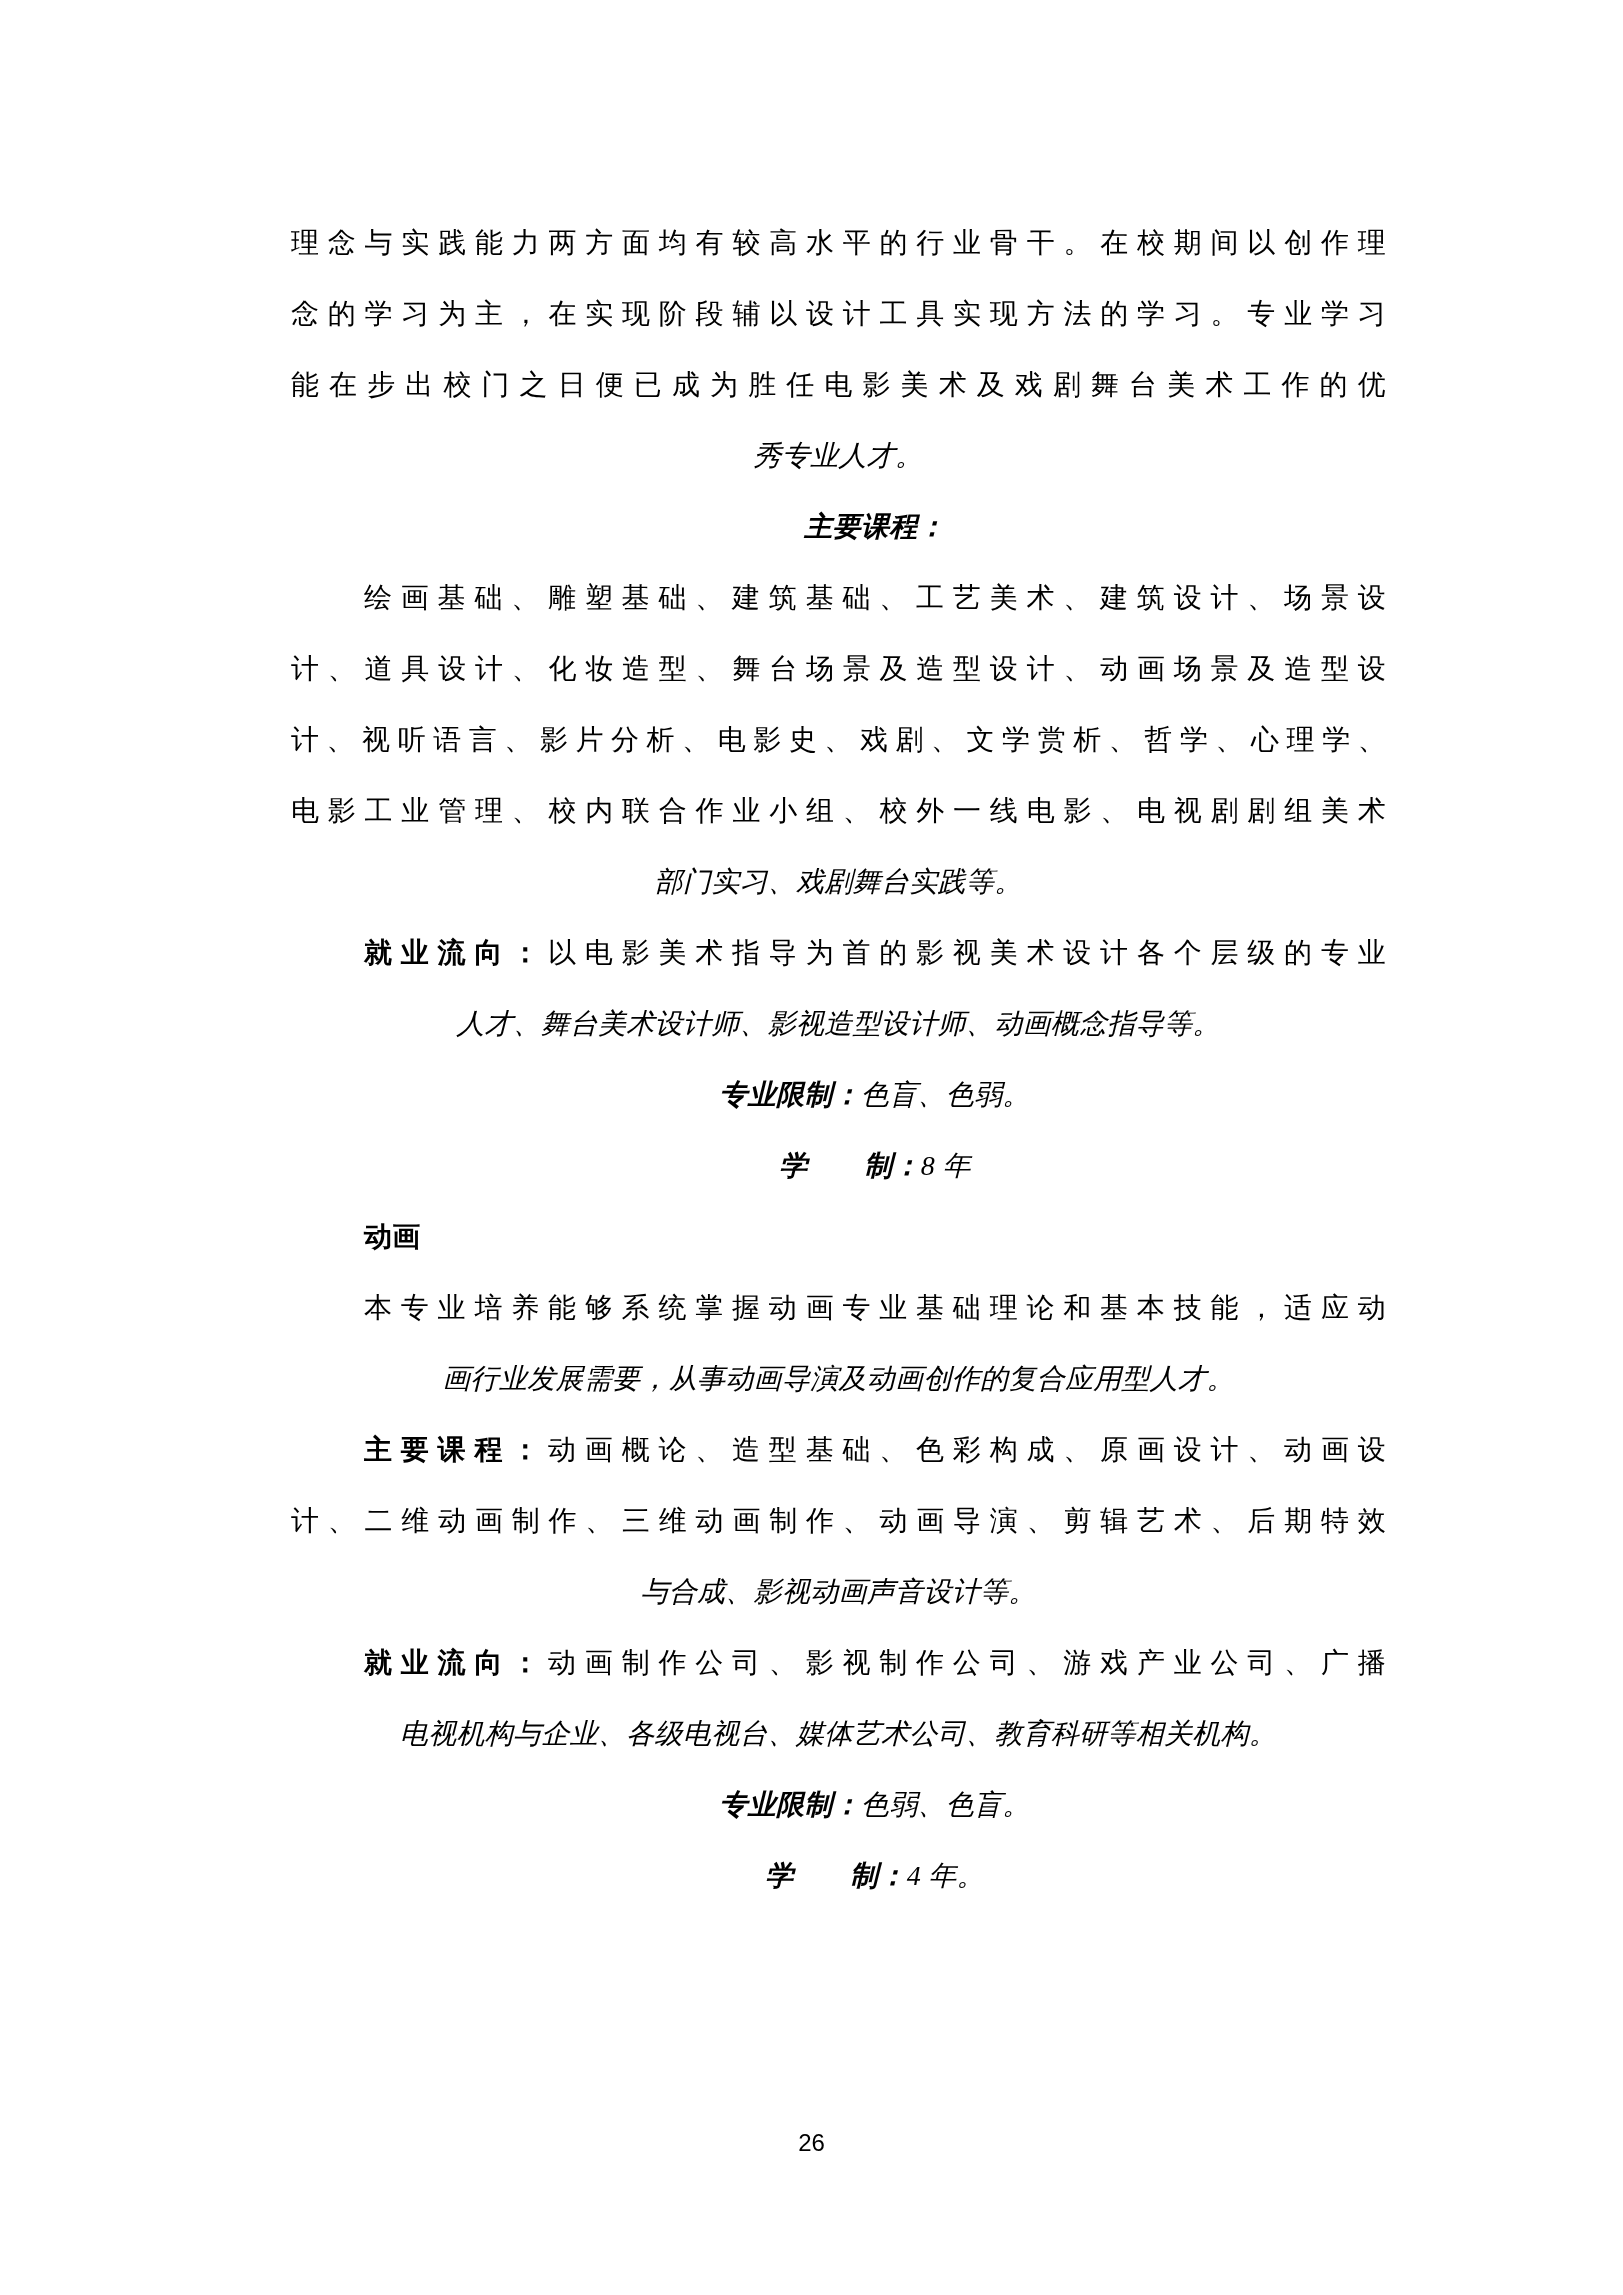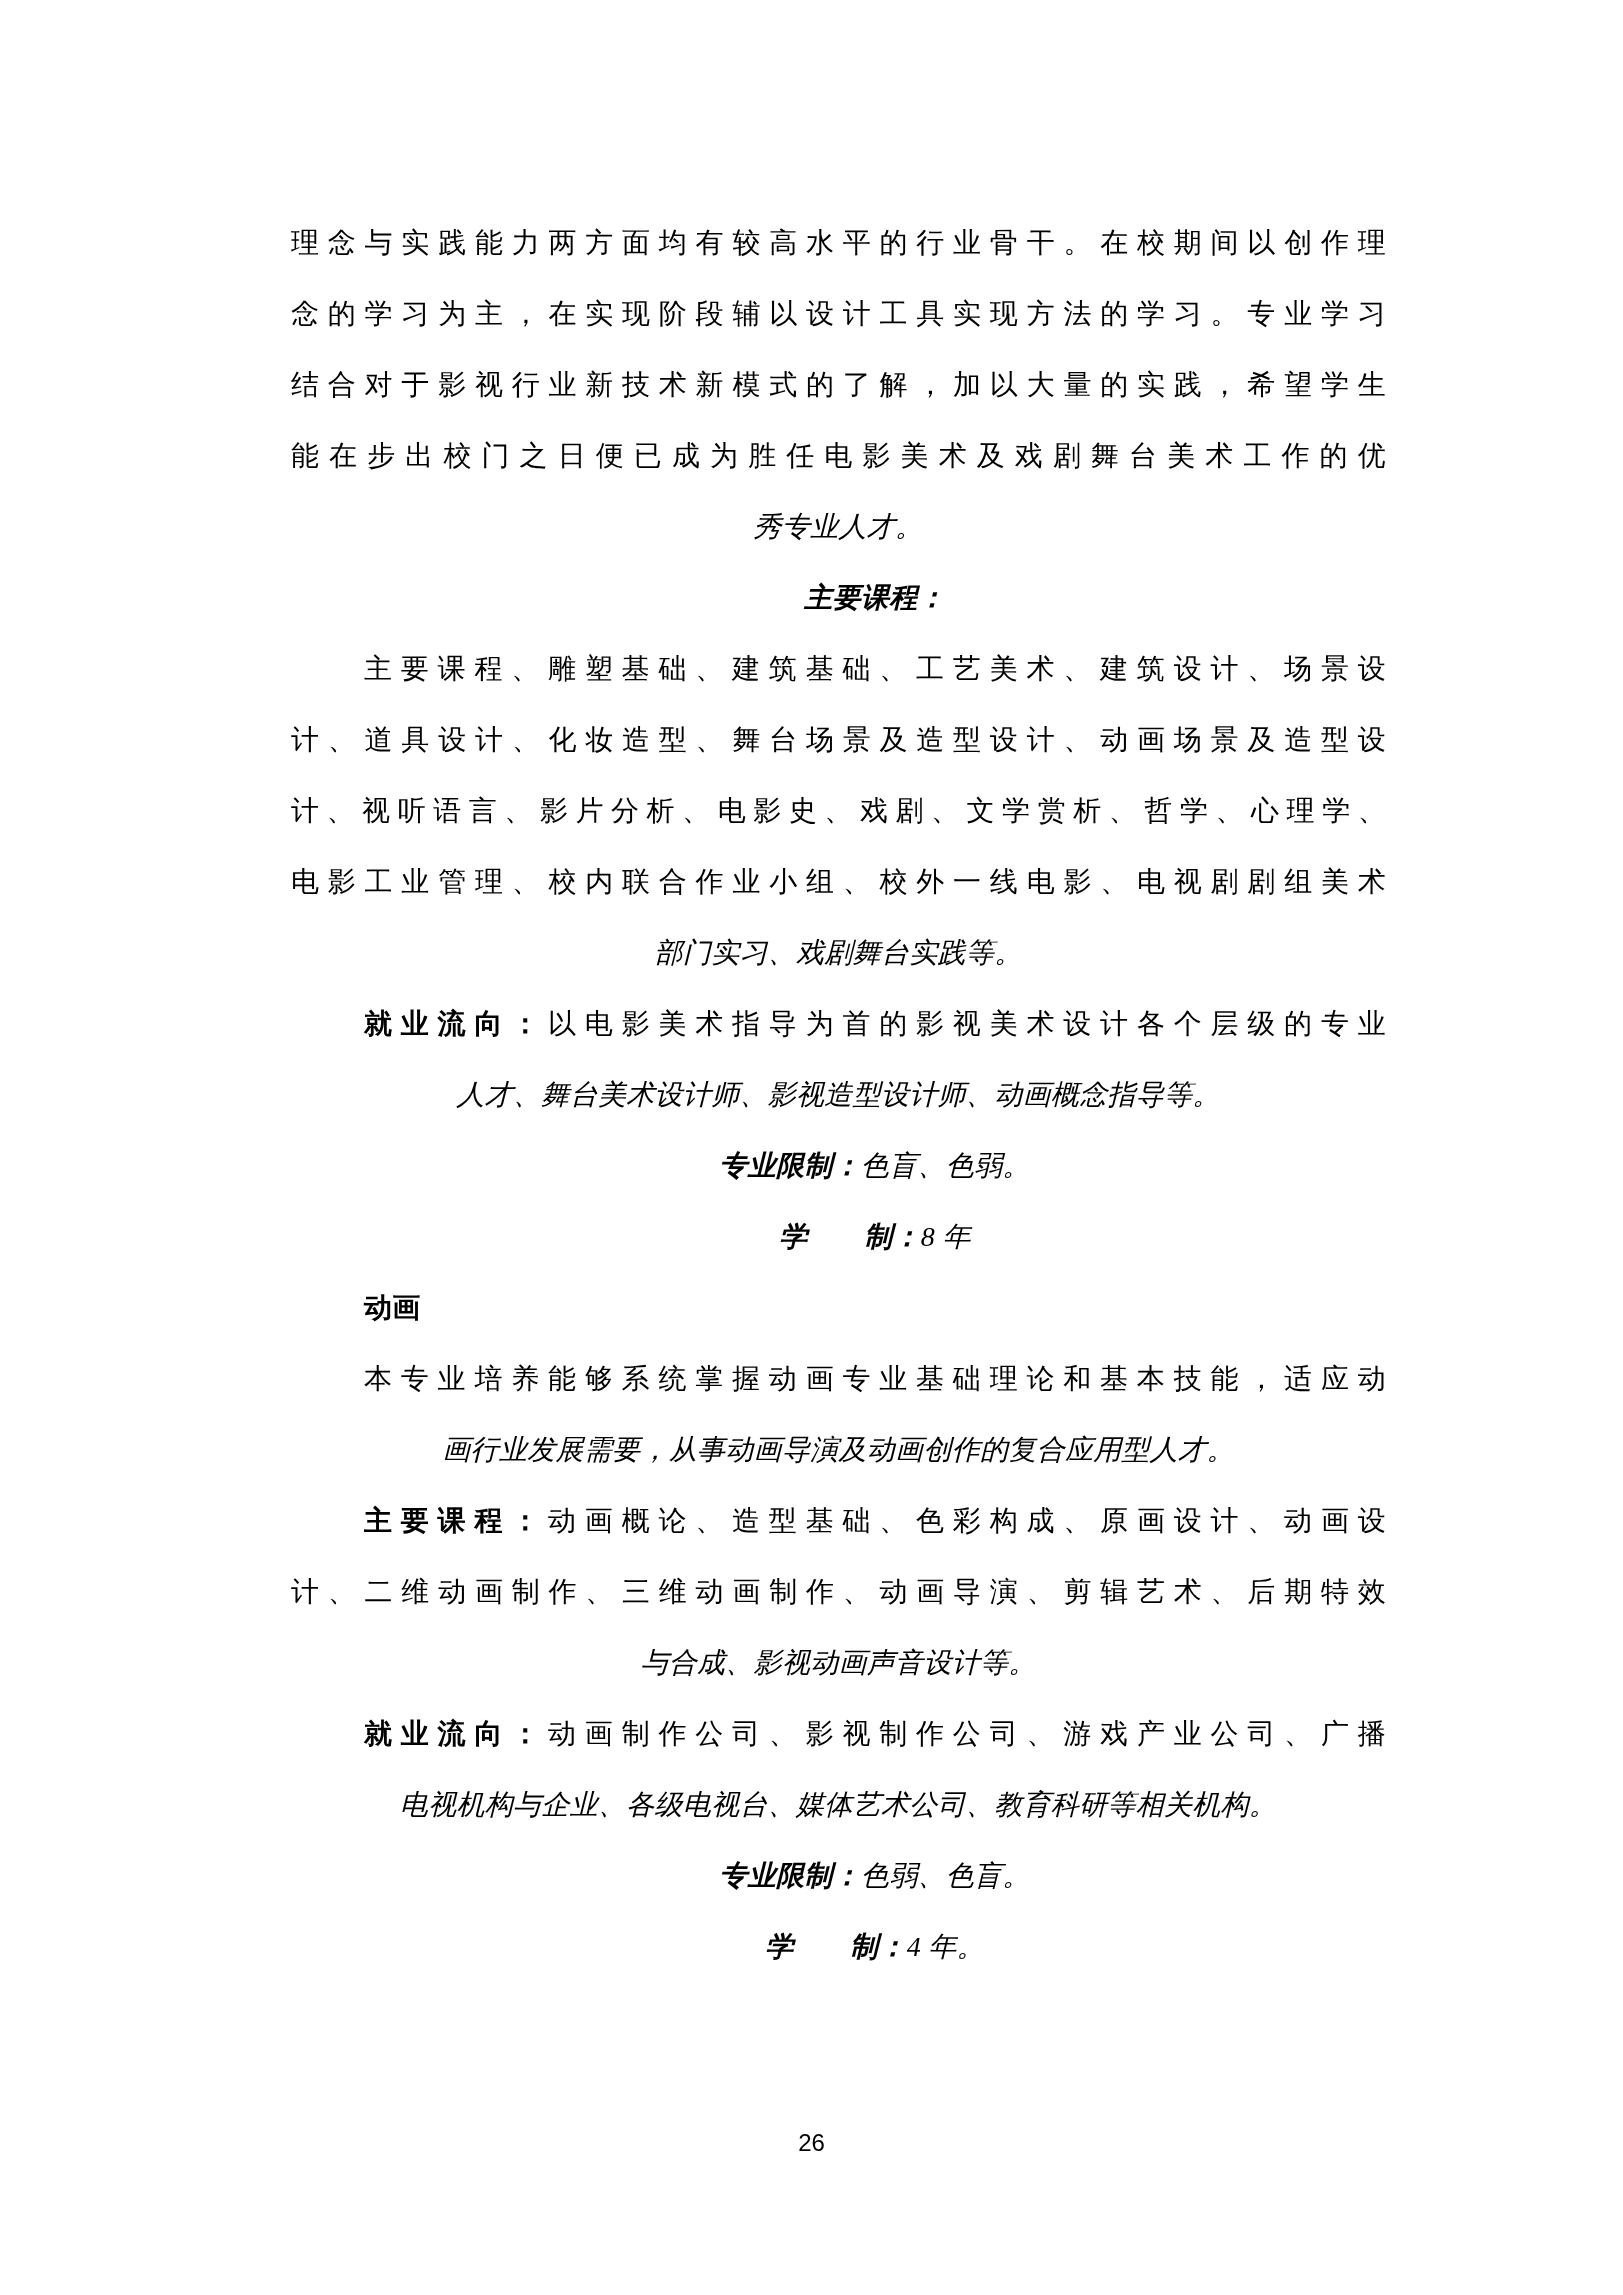--- a/index.html
+++ b/index.html
@@ -62,25 +62,24 @@
     line-height: 33px;
     color: #000000;
   }
 </style>
 </head>
 <body>
 
 <div class="doc-content">
   <div class="ln j"><span class="b"></span><span>理念与实践能力两方面均有较高水平的行业骨干。在校期间以创作理</span></div>
   <div class="ln j"><span class="b"></span><span>念的学习为主，在实现阶段辅以设计工具实现方法的学习。专业学习</span></div>
-  <div class="ln j"><span class="b"></span><span>结合对于影视行业新技术新模式的了解，加以大量的实践，希望学生</span></div>
   <div class="ln j"><span class="b"></span><span>能在步出校门之日便已成为胜任电影美术及戏剧舞台美术工作的优</span></div>
   <div class="ln l"><span class="b"></span><span>秀专业人才。</span></div>
   <div class="ln l ind"><span class="b">主要课程：</span><span></span></div>
-  <div class="ln j ind"><span class="b"></span><span>主要课程、雕塑基础、建筑基础、工艺美术、建筑设计、场景设</span></div>
+  <div class="ln j ind"><span class="b"></span><span>绘画基础、雕塑基础、建筑基础、工艺美术、建筑设计、场景设</span></div>
   <div class="ln j"><span class="b"></span><span>计、道具设计、化妆造型、舞台场景及造型设计、动画场景及造型设</span></div>
   <div class="ln j"><span class="b"></span><span>计、视听语言、影片分析、电影史、戏剧、文学赏析、哲学、心理学、</span></div>
   <div class="ln j"><span class="b"></span><span>电影工业管理、校内联合作业小组、校外一线电影、电视剧剧组美术</span></div>
   <div class="ln l"><span class="b"></span><span>部门实习、戏剧舞台实践等。</span></div>
   <div class="ln j ind"><span class="b">就业流向：</span><span>以电影美术指导为首的影视美术设计各个层级的专业</span></div>
   <div class="ln l"><span class="b"></span><span>人才、舞台美术设计师、影视造型设计师、动画概念指导等。</span></div>
   <div class="ln l ind"><span class="b">专业限制：</span><span>色盲、色弱。</span></div>
   <div class="ln l ind"><span class="b">学　　制：</span><span>8 年</span></div>
   <div class="ln c ind"><span class="b">动画</span><span></span></div>
   <div class="ln j ind"><span class="b"></span><span>本专业培养能够系统掌握动画专业基础理论和基本技能，适应动</span></div>

